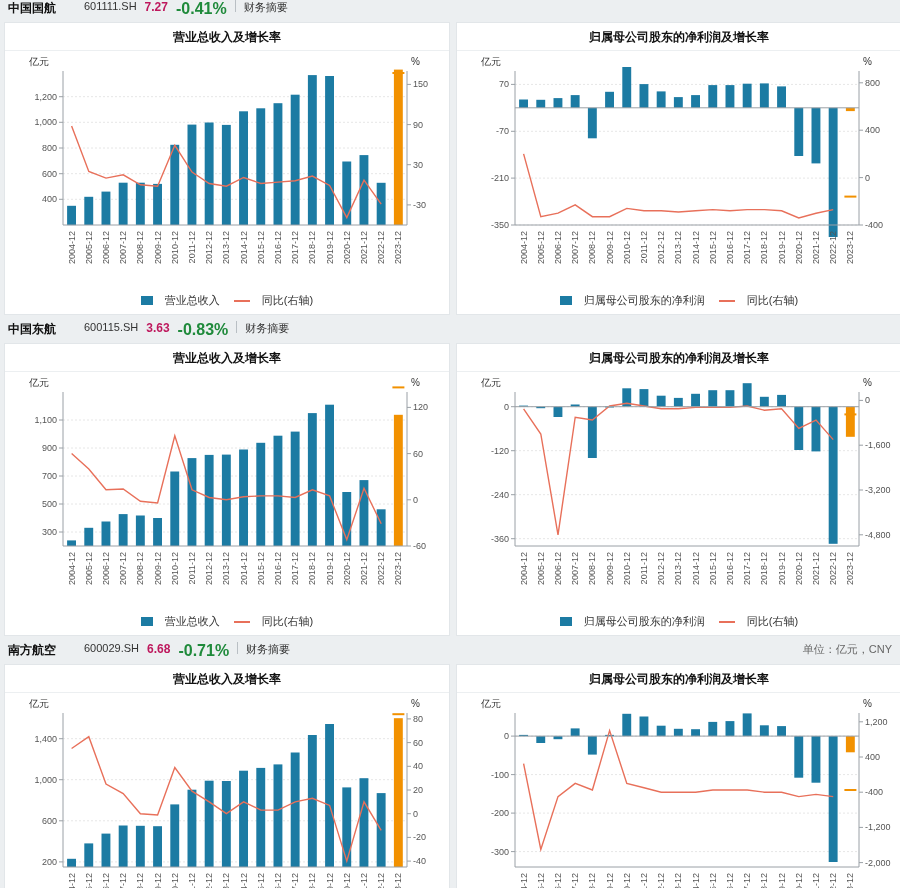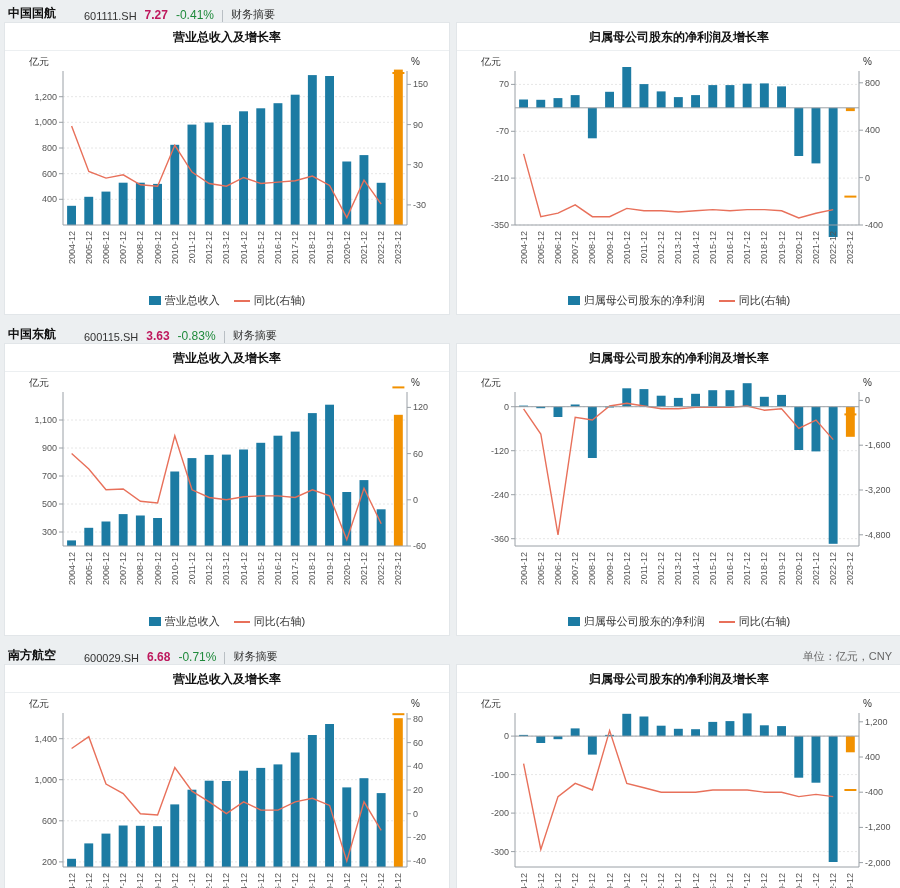--- a/index.html
+++ b/index.html
@@ -5,45 +5,45 @@
   html,body{margin:0;padding:0;}
   body{
     width:900px;height:888px;
     background:#eceff1;
     font-family:"Liberation Sans","DejaVu Sans",sans-serif;
     font-size:12px;color:#222;
     overflow:hidden;
   }
   .stock-block{width:900px;}
   .stock-header{
-    height:22px;background:#eceff1;display:flex;align-items:flex-end;
+    height:22px;background:#eceff1;display:flex;align-items:flex-start;
     padding:0 8px;box-sizing:border-box;gap:8px;position:relative;
   }
   .stock-name{font-size:12px;font-weight:bold;color:#111;}
   .stock-code{font-size:11px;color:#333;margin-left:20px;}
   .stock-price{font-size:12px;color:#be185d;font-weight:bold;}
-  .stock-chg{font-size:12px;color:#1f8a3b;}
+  .stock-chg{font-size:16px;color:#1f8a3b;font-weight:bold;}
   .divider{width:1px;height:12px;background:#b9bfc4;}
   .stock-link{font-size:11px;color:#333;}
   .unit-note{position:absolute;right:8px;font-size:11px;color:#666;}
   .panels{display:flex;gap:6px;padding:0 4px 6px 4px;box-sizing:border-box;}
   .panel{
     background:#fff;border:1px solid #e2e6e9;flex:1 1 0;box-sizing:border-box;
     display:flex;flex-direction:column;
   }
   .panel-title{
     font-size:12px;font-weight:bold;color:#111;
     padding:6px 8px 4px 8px;border-bottom:1px solid #eceff1;text-align:center;
   }
   .chart-wrap{position:relative;width:100%;}
   .legend{
     display:flex;justify-content:center;align-items:center;gap:14px;
     padding:4px 0 6px 0;font-size:11px;color:#333;
   }
-  .legend-item{display:flex;align-items:center;gap:4px;}
+  .legend-item{display:flex;align-items:center;gap:12px;}
   .legend-swatch{width:12px;height:9px;display:inline-block;}
   .legend-line{width:16px;height:0;border-top:2px solid #e8705a;display:inline-block;}
   svg{display:block;}
   .axis-text{font-size:9px;fill:#555;font-family:"Liberation Sans",sans-serif;}
   .axis-unit{font-size:10px;fill:#333;font-family:"Liberation Sans",sans-serif;}
   .gridline{stroke:#e6e6e6;stroke-width:1;stroke-dasharray:2 2;}
   .axisline{stroke:#9aa0a6;stroke-width:1;}
   .tick{stroke:#9aa0a6;stroke-width:1;}
 </style>
 </head>

